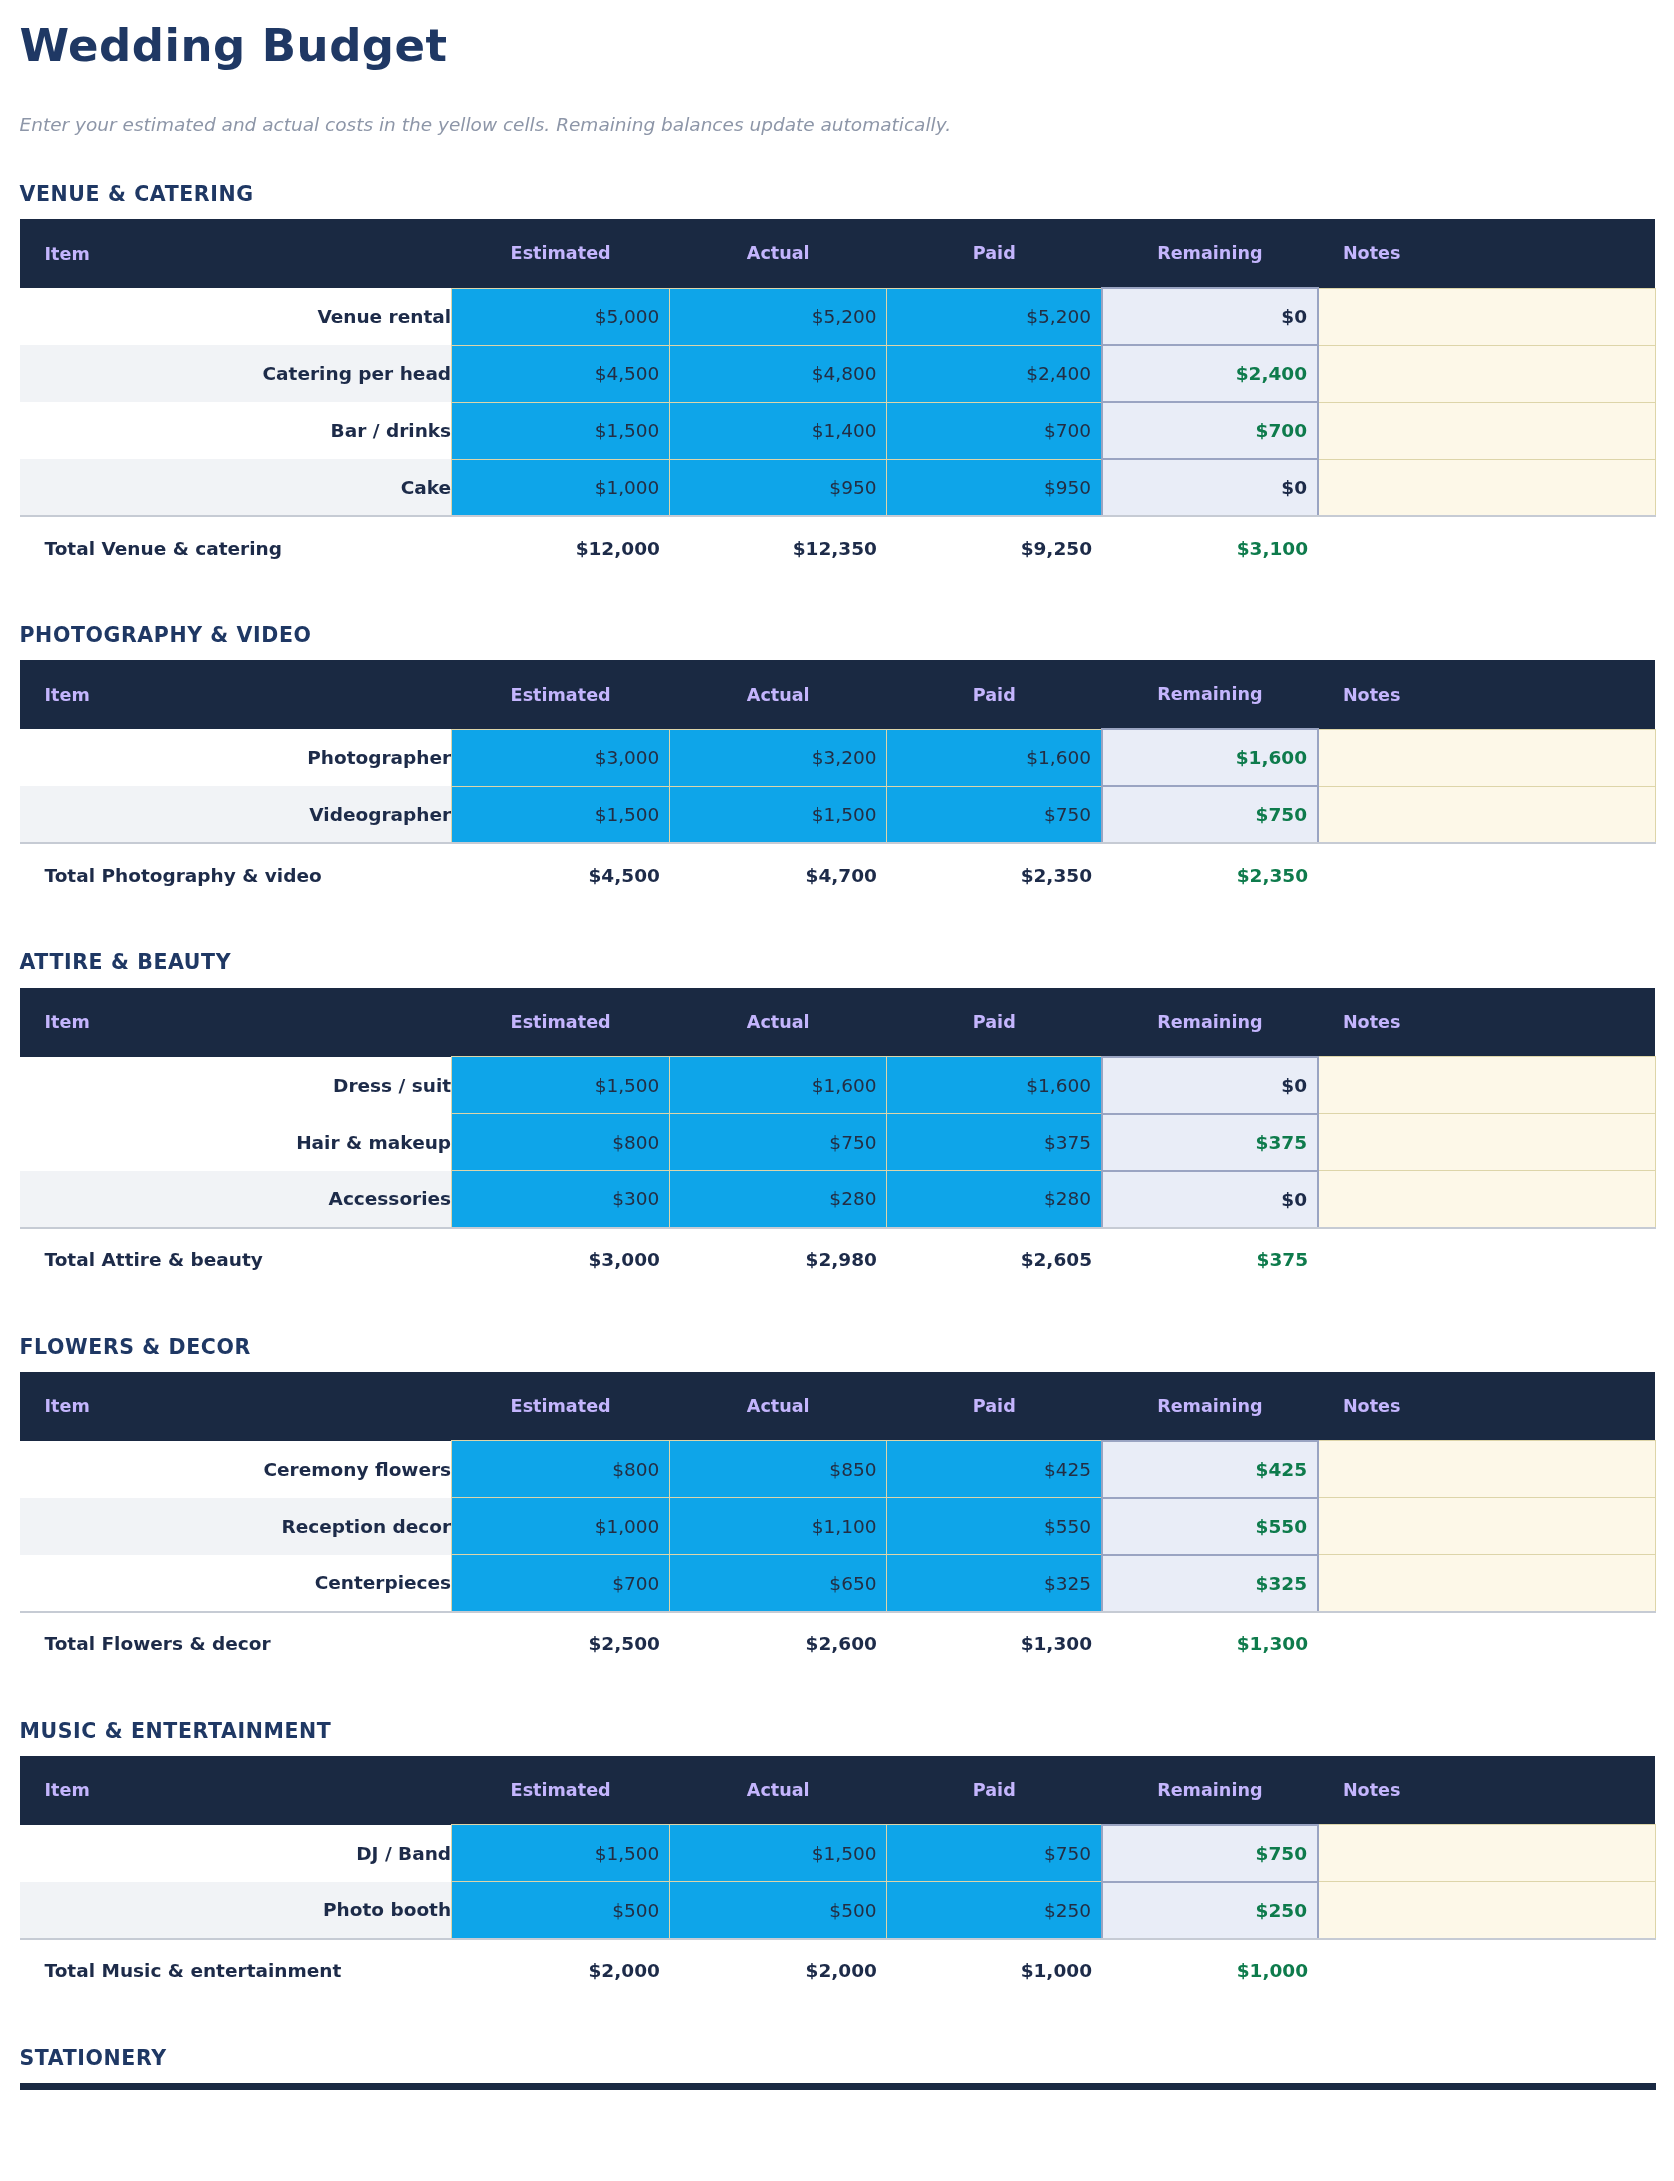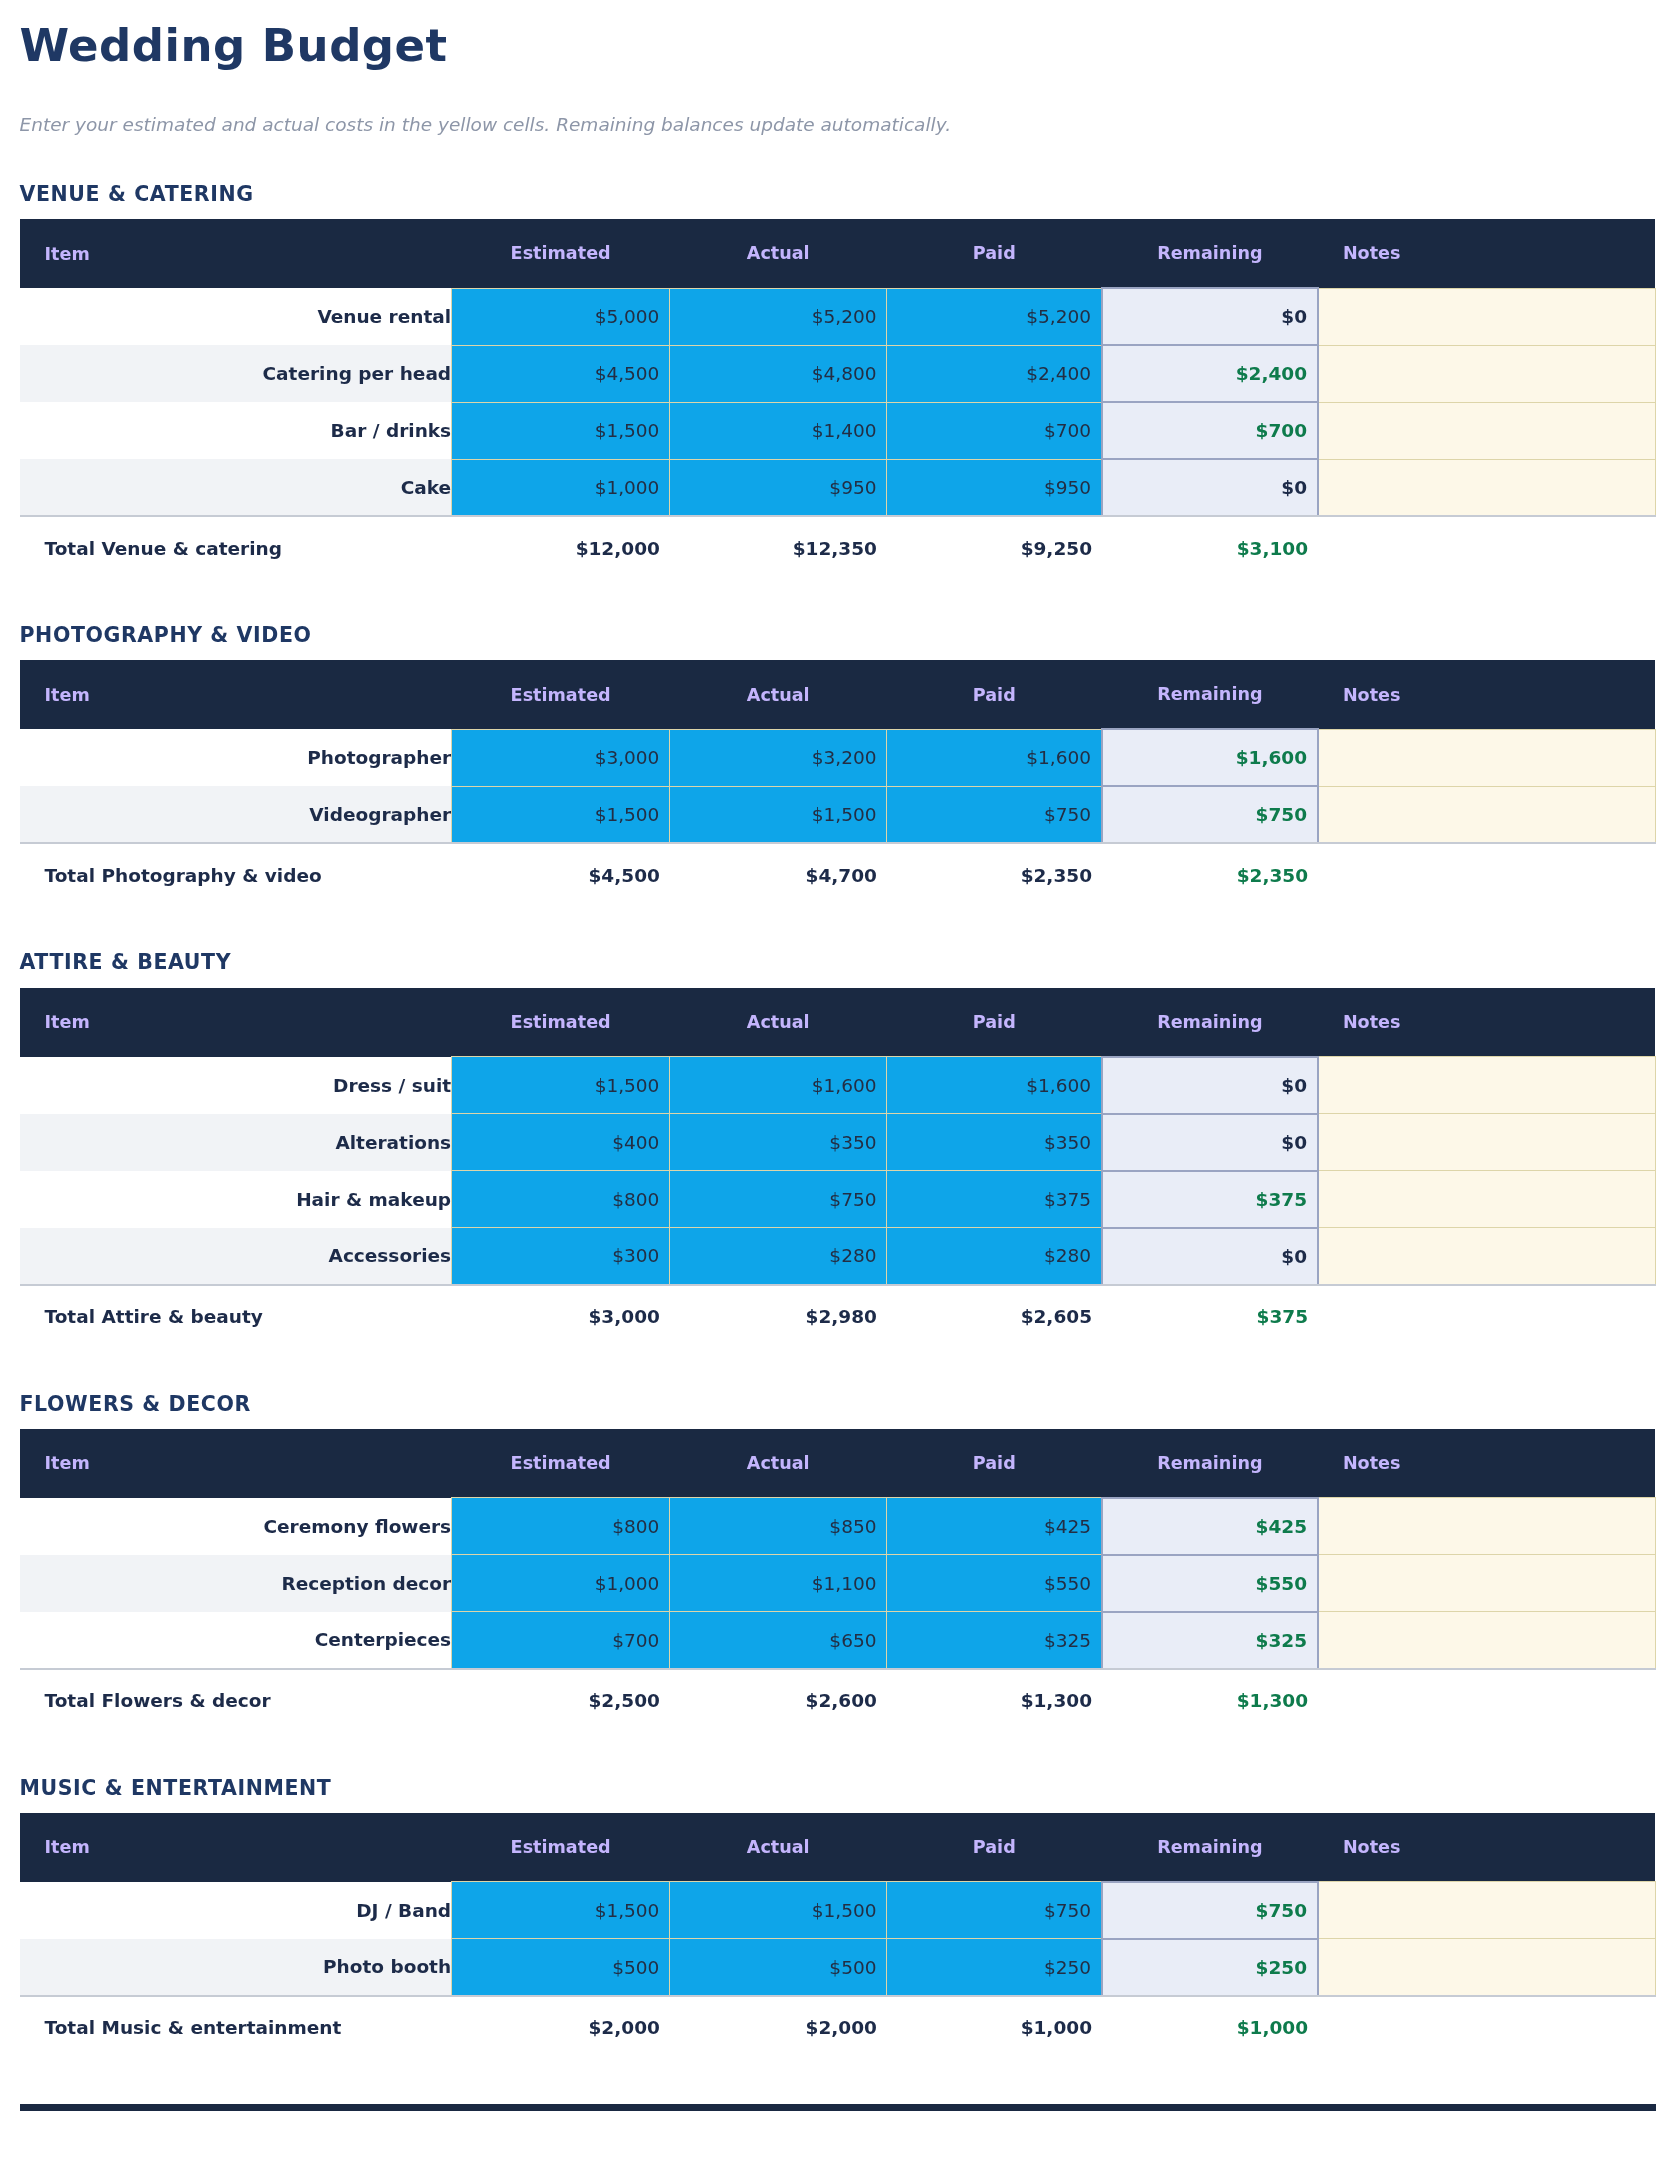--- a/index.html
+++ b/index.html
@@ -253,28 +253,20 @@
       </thead>
       <tbody>
         <tr>
           <td class="item-cell">Dress / suit</td>
           <td class="money-cell">$1,500</td>
           <td class="money-cell">$1,600</td>
           <td class="money-cell">$1,600</td>
           <td class="remaining-cell">$0</td>
           <td class="notes-cell"></td>
         </tr>
-        <tr class="striped">
-          <td class="item-cell">Alterations</td>
-          <td class="money-cell">$400</td>
-          <td class="money-cell">$350</td>
-          <td class="money-cell">$350</td>
-          <td class="remaining-cell">$0</td>
-          <td class="notes-cell"></td>
-        </tr>
         <tr>
           <td class="item-cell">Hair &amp; makeup</td>
           <td class="money-cell">$800</td>
           <td class="money-cell">$750</td>
           <td class="money-cell">$375</td>
           <td class="remaining-cell green">$375</td>
           <td class="notes-cell"></td>
         </tr>
         <tr class="striped last-data">
           <td class="item-cell">Accessories</td>
@@ -398,17 +390,18 @@
           <td class="t-num">$2,000</td>
           <td class="t-num">$1,000</td>
           <td class="t-num green">$1,000</td>
           <td></td>
         </tr>
       </tbody>
     </table>
   </section>
 
   <section class="budget-section">
+    <h2 class="section-title">STATIONERY</h2>
     <div class="table-top-sliver"></div>
   </section>
 
 </div>
 
 
 </body></html>

